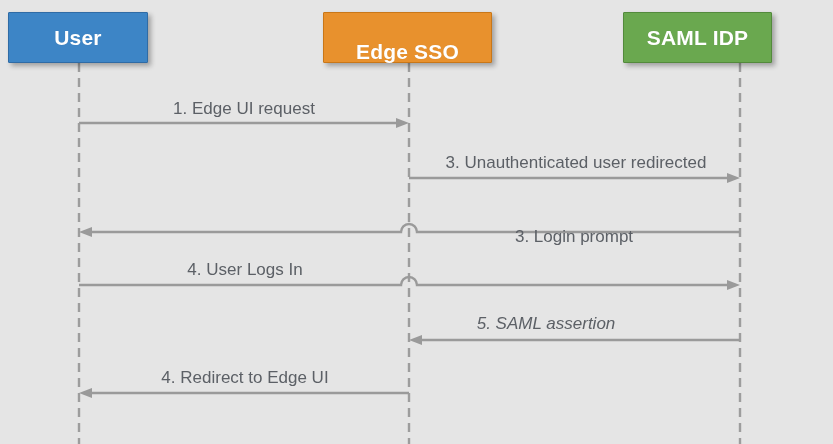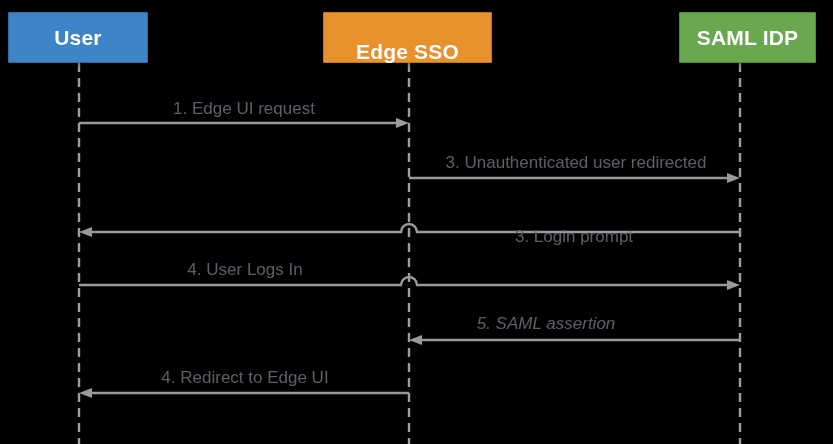--- a/index.html
+++ b/index.html
@@ -8,21 +8,21 @@
     padding: 0;
     background: #ffffff;
   }
   body {
     font-family: "Liberation Sans", sans-serif;
   }
   #diagram {
     position: relative;
     width: 833px;
     height: 444px;
-    background: #000000;
+    background: #e5e5e5;
     overflow: hidden;
   }
   #diagram-svg {
     position: absolute;
     left: 0;
     top: 0;
     width: 833px;
     height: 444px;
     display: block;
   }
@@ -92,21 +92,21 @@
       </g>
   </svg>
 
   <div id="participants-layer">
       <div class="participant-box" style="left: 8px; top: 12px; width: 140px; height: 51px; background: rgb(61, 133, 198); border: 1px solid rgb(47, 107, 165);">
         <span class="participant-label">User</span>
       </div>
       <div class="participant-box" style="left: 323px; top: 12px; width: 169px; height: 51px; background: rgb(232, 145, 45); border: 1px solid rgb(201, 119, 24); align-items: flex-end;">
         <span class="participant-label">Edge SSO</span>
       </div>
-      <div class="participant-box" style="left: 679px; top: 12px; width: 137px; height: 51px; background: rgb(106, 168, 79); border: 1px solid rgb(83, 138, 60);">
+      <div class="participant-box" style="left: 623px; top: 12px; width: 149px; height: 51px; background: rgb(106, 168, 79); border: 1px solid rgb(83, 138, 60);">
         <span class="participant-label">SAML IDP</span>
       </div>
     </div>
   <div id="labels-layer">
       <div class="msg-label" style="left: 244px; top: 108px;">1. Edge UI request</div>
       <div class="msg-label" style="left: 576px; top: 162px;">3. Unauthenticated user redirected</div>
       <div class="msg-label" style="left: 574px; top: 216px; margin-top: 20px;">3. Login prompt</div>
       <div class="msg-label" style="left: 245px; top: 269px;">4. User Logs In</div>
       <div class="msg-label" style="left: 546px; top: 323px; font-style: italic;">5. SAML assertion</div>
       <div class="msg-label" style="left: 245px; top: 377px;">4. Redirect to Edge UI</div>

